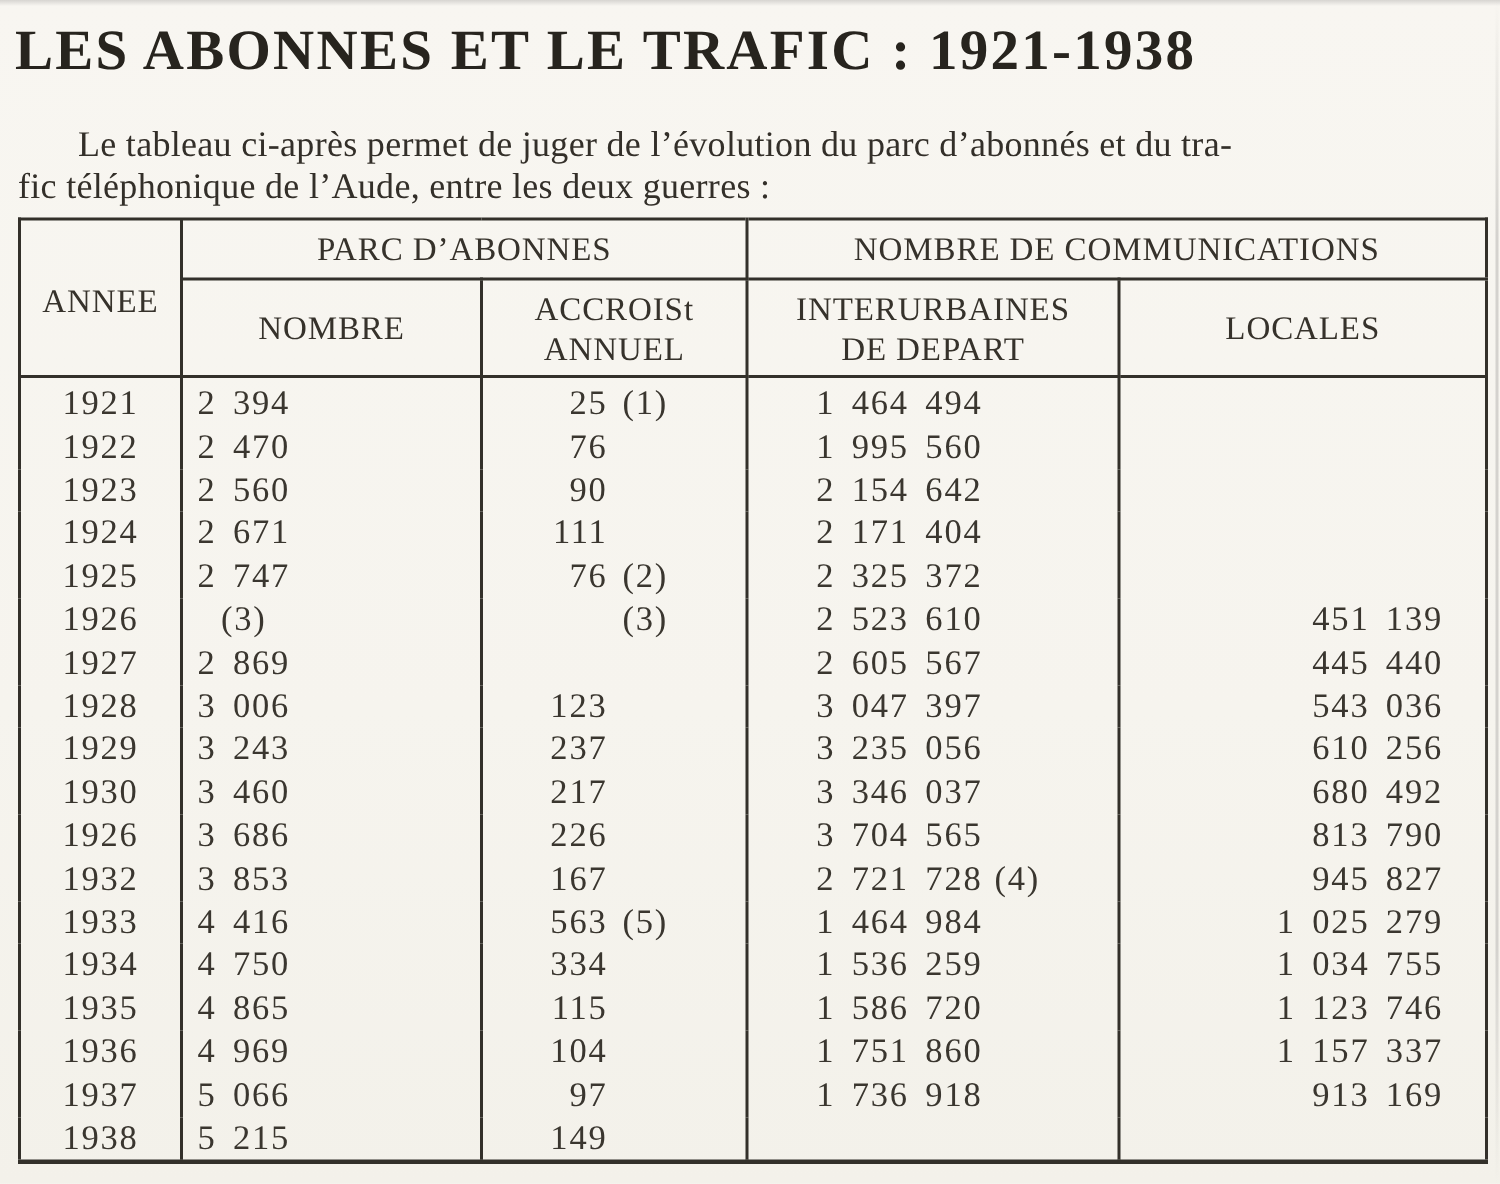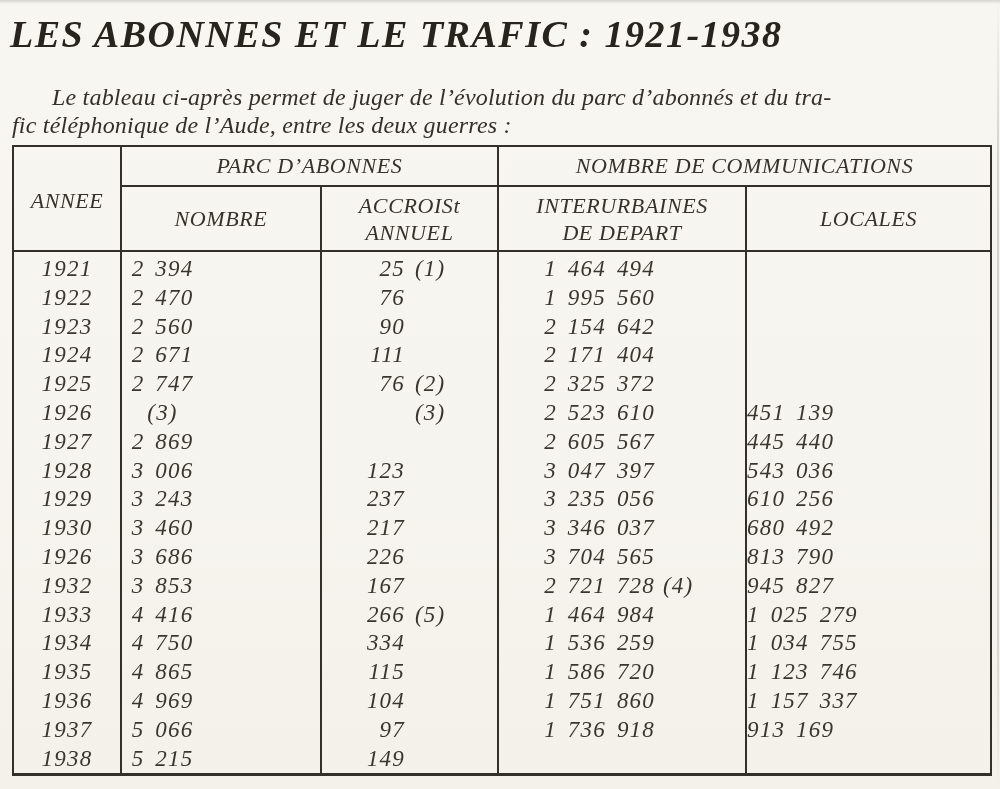--- a/index.html
+++ b/index.html
@@ -7,21 +7,20 @@
     width: 1000px; height: 789px;
     font-family: "Liberation Serif", "DejaVu Serif", serif;
     background: #f6f4ef;
     overflow: hidden;
   }
   .page {
     position: relative;
     width: 1000px; height: 789px;
     background: linear-gradient(180deg, #f8f6f1 0%, #f6f4ee 60%, #f3f1ea 100%);
     color: #38342d;
-    font-style: italic;
   }
   .scan-edge-top {
     position: absolute; top: 0; left: 0; width: 100%; height: 4px;
     background: linear-gradient(180deg, #d7d5d1, rgba(215,213,209,0));
   }
   .scan-edge-right {
     position: absolute; top: 0; right: 1px; width: 2px; height: 100%;
     background: linear-gradient(180deg, rgba(200,198,194,.0), #d4d2ce 20%, #d4d2ce 80%, rgba(200,198,194,.0));
   }
   .title {
@@ -75,21 +74,21 @@
     line-height: 28.8px;
     letter-spacing: 1.2px;
     word-spacing: 4px;
     white-space: nowrap;
     vertical-align: middle;
   }
   td.c-annee  { text-align: center; }
   td.c-nombre { text-align: center; padding-right: 117px; border-left: 2px solid #33302a; }
   td.c-accr   { border-left: 2px solid #33302a; }
   td.c-inter  { border-left: 2px solid #33302a; margin-left: 36px; }
-  td.c-loc    { padding-right: 28px; border-left: 2px solid #33302a; }
+  td.c-loc    { text-align: right; padding-right: 28px; border-left: 2px solid #33302a; }
   .fx { display: flex; }
   .fx .num { flex: 1 1 auto; text-align: right; }
   td.c-accr .fn  { flex: 0 0 92px; padding-left: 10px; box-sizing: border-box; text-align: left; }
   td.c-inter .fn { flex: 0 0 90px; padding-left: 8px;  box-sizing: border-box; text-align: left; }
   tbody tr:first-child td { padding-top: 3px; }
 </style>
 </head>
 <body>
 
 <div class="page">
@@ -333,21 +332,21 @@
               <span class="fn">(4)</span>
             </div>
           </td>
           <td class="c-loc">945 827</td>
         </tr>
         <tr>
           <td class="c-annee">1933</td>
           <td class="c-nombre">4 416</td>
           <td class="c-accr">
             <div class="fx">
-              <span class="num">266</span>
+              <span class="num">563</span>
               <span class="fn">(5)</span>
             </div>
           </td>
           <td class="c-inter">
             <div class="fx">
               <span class="num">1 464 984</span>
               <span class="fn"></span>
             </div>
           </td>
           <td class="c-loc">1 025 279</td>

